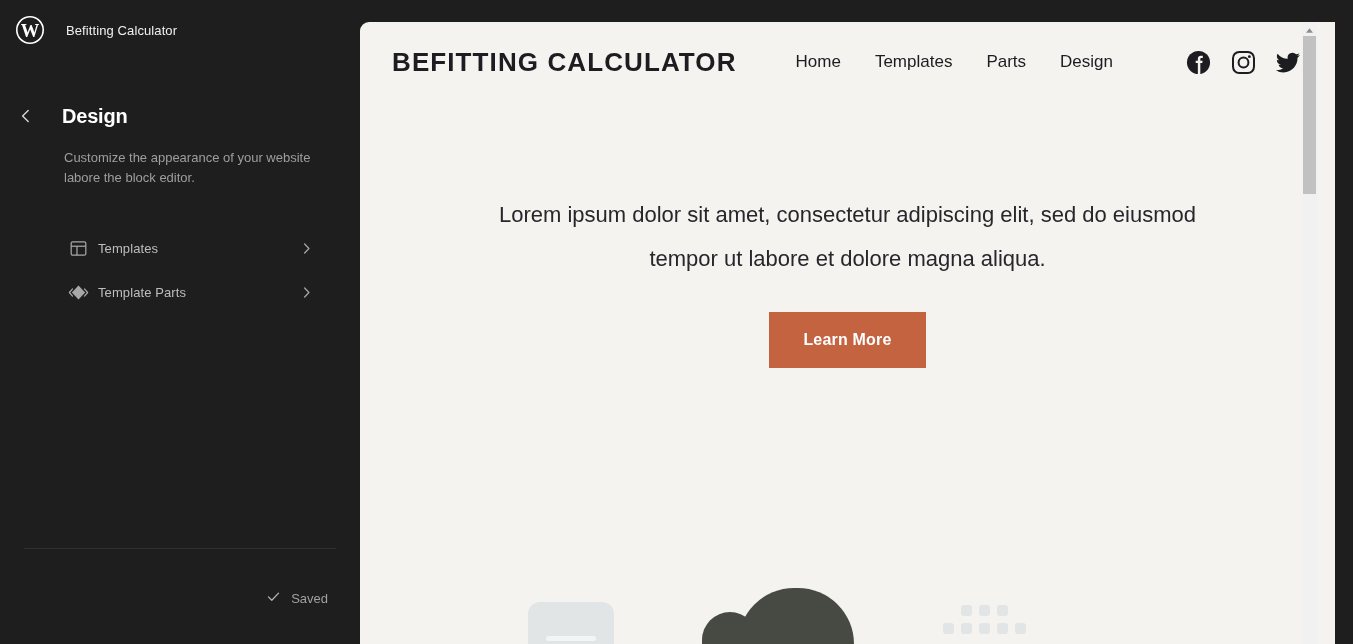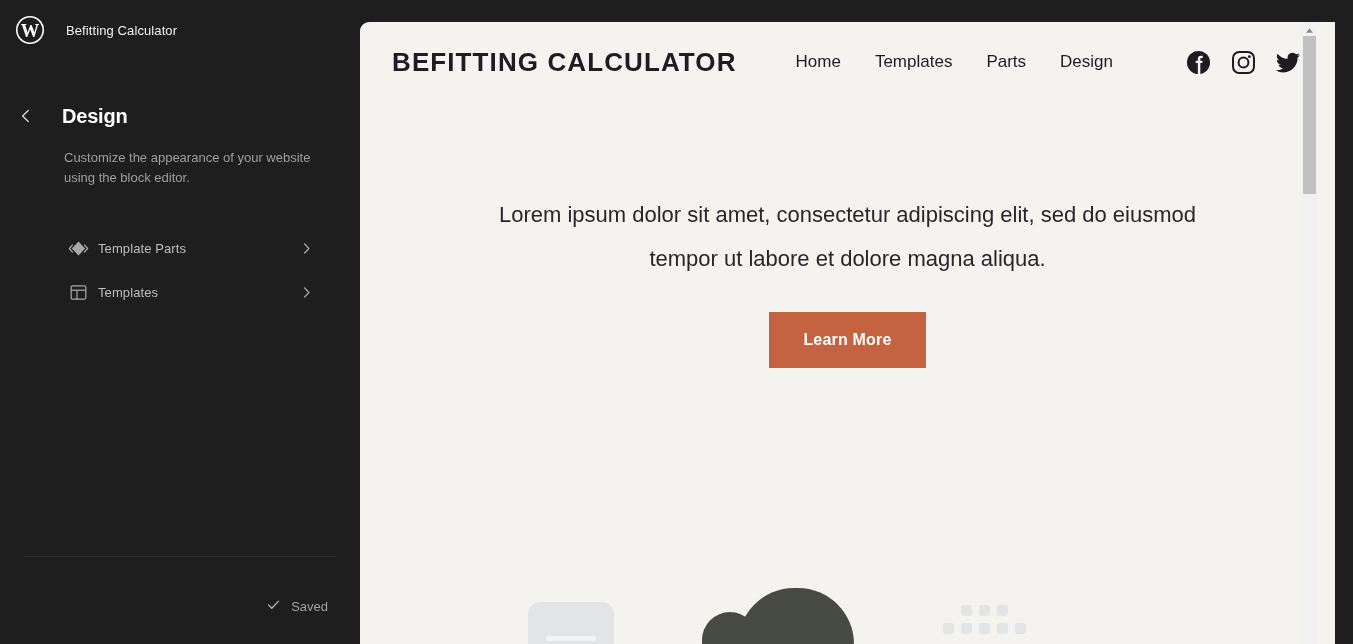--- a/index.html
+++ b/index.html
@@ -131,21 +131,21 @@
   .nav-chev {
     margin-left: auto;
     display: flex;
     align-items: center;
     padding-right: 14px;
   }
 
   .sidebar-footer {
     position: absolute;
     left: 0;
-    bottom: 4px;
+    bottom: 12px;
     width: 360px;
     height: 84px;
     border-top: 1px solid #2f2f2f;
     margin: 0 24px;
     width: 312px;
   }
 
   .saved-row {
     position: absolute;
     right: 8px;
@@ -393,49 +393,49 @@
       <button class="back-btn">
         <span>
           <svg width="18" height="18" viewBox="0 0 18 18">
             <path d="M11.2 3.6 L5.6 9 L11.2 14.4" fill="none" stroke="#d8d8d8" stroke-width="1.4" stroke-linecap="round" stroke-linejoin="round"></path>
           </svg>
         </span>
       </button>
       <h1 class="design-title">Design</h1>
     </div>
 
-    <p class="design-desc">Customize the appearance of your website using the block editor.</p>
+    <p class="design-desc">Customize the appearance of your website labore the block editor.</p>
 
     <nav class="nav-list">
+
+      <div class="nav-item">
+        <span class="nav-ico">
+          <svg width="19" height="19" viewBox="0 0 20 20">
+            <rect x="2.3" y="3" width="15.4" height="14" rx="1.6" fill="none" stroke="#a8a8a8" stroke-width="1.3"></rect>
+            <line x1="2.3" y1="7.6" x2="17.7" y2="7.6" stroke="#a8a8a8" stroke-width="1.3"></line>
+            <line x1="8.4" y1="7.6" x2="8.4" y2="17" stroke="#a8a8a8" stroke-width="1.3"></line>
+          </svg>
+        </span>
+        <span class="nav-label">Templates</span>
+        <span class="nav-chev">
+          <svg width="15" height="15" viewBox="0 0 16 16">
+            <path d="M6 3.2 L10.6 8 L6 12.8" fill="none" stroke="#a8a8a8" stroke-width="1.3" stroke-linecap="round" stroke-linejoin="round"></path>
+          </svg>
+        </span>
+      </div>
 
       <div class="nav-item">
         <span class="nav-ico">
           <svg width="21" height="19" viewBox="0 0 22 20">
             <path d="M11 2.6 L18 10 L11 17.4 L4 10 Z" fill="#a8a8a8"></path>
             <path d="M3.1 6.2 L-0.2 10 L3.1 13.8" fill="none" stroke="#a8a8a8" stroke-width="1.3" stroke-linecap="round" stroke-linejoin="round" transform="translate(1.6,0)"></path>
             <path d="M18.9 6.2 L22.2 10 L18.9 13.8" fill="none" stroke="#a8a8a8" stroke-width="1.3" stroke-linecap="round" stroke-linejoin="round" transform="translate(-1.6,0)"></path>
           </svg>
         </span>
         <span class="nav-label">Template Parts</span>
-        <span class="nav-chev">
-          <svg width="15" height="15" viewBox="0 0 16 16">
-            <path d="M6 3.2 L10.6 8 L6 12.8" fill="none" stroke="#a8a8a8" stroke-width="1.3" stroke-linecap="round" stroke-linejoin="round"></path>
-          </svg>
-        </span>
-      </div>
-
-      <div class="nav-item">
-        <span class="nav-ico">
-          <svg width="19" height="19" viewBox="0 0 20 20">
-            <rect x="2.3" y="3" width="15.4" height="14" rx="1.6" fill="none" stroke="#a8a8a8" stroke-width="1.3"></rect>
-            <line x1="2.3" y1="7.6" x2="17.7" y2="7.6" stroke="#a8a8a8" stroke-width="1.3"></line>
-            <line x1="8.4" y1="7.6" x2="8.4" y2="17" stroke="#a8a8a8" stroke-width="1.3"></line>
-          </svg>
-        </span>
-        <span class="nav-label">Templates</span>
         <span class="nav-chev">
           <svg width="15" height="15" viewBox="0 0 16 16">
             <path d="M6 3.2 L10.6 8 L6 12.8" fill="none" stroke="#a8a8a8" stroke-width="1.3" stroke-linecap="round" stroke-linejoin="round"></path>
           </svg>
         </span>
       </div>
 
     </nav>
 
     <div class="sidebar-footer">

